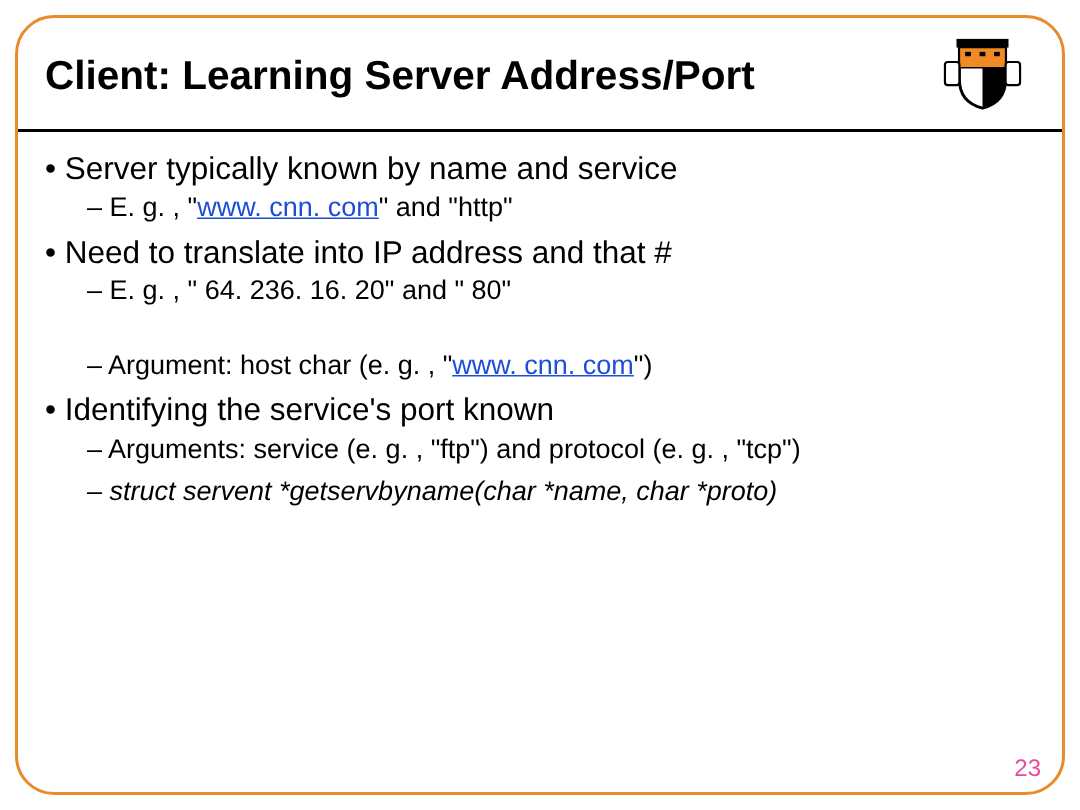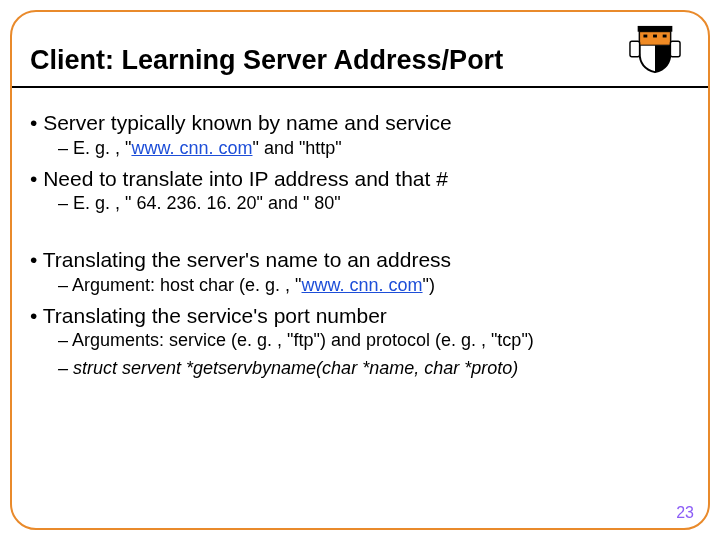--- a/index.html
+++ b/index.html
@@ -16,49 +16,49 @@
     margin: 10px;
     border: 2.5px solid #e98a2b;
     border-radius: 26px;
     position: relative;
     padding: 0;
   }
   .title-wrap {
     border-bottom: 2px solid #000;
     padding: 12px 18px 10px 18px;
     display: flex;
-    align-items: flex-end;
+    align-items: center;
   }
   .title {
     font-size: 27px;
     font-weight: bold;
     color: #000;
     flex: 1;
   }
   .logo {
     width: 58px; height: 52px;
     margin-right: 6px;
   }
   .content {
-    padding: 16px 18px 0 18px;
+    padding: 6px 18px 0 18px;
     font-size: 21px;
     line-height: 1.22;
     color: #000;
   }
   .bullet { margin: 6px 0 0 0; }
   .bullet .dot { color: #000; }
   .sub { margin: 2px 0 6px 28px; font-size: 18px; }
   .italic { font-style: italic; }
   a.ul { color: #1d4ed8; text-decoration: underline; }
   .gap { height: 20px; }
   .pagenum {
     position: absolute;
     right: 14px; bottom: 6px;
     font-size: 16px;
-    color: #8b5cf6;
+    color: #ec4899;
     text-align: right;
   }
 </style>
 </head>
 <body>
 
 <div class="slide">
 
   <div class="title-wrap">
     <div class="title">Client: Learning Server Address/Port</div>
@@ -80,25 +80,24 @@
     <div class="bullet"><span class="dot">• </span><span>Server typically known by name and service</span></div>
     <div class="sub">
       <span>– E. g. , "</span><a class="ul">www. cnn. com</a><span>" and "http"</span>
     </div>
 
     <div class="bullet"><span class="dot">• </span><span>Need to translate into IP address and that #</span></div>
     <div class="sub">– E. g. , " 64. 236. 16. 20" and " 80"</div>
 
     <div class="gap"></div>
 
-    <div class="bullet"><span class="dot">• </span><span>Translating the server's name to an address</span></div>
     <div class="sub">
       <span>– Argument: host char (e. g. , "</span><a class="ul">www. cnn. com</a><span>")</span>
     </div>
 
-    <div class="bullet"><span class="dot">• </span><span>Translating the service's port number</span></div>
+    <div class="bullet"><span class="dot">• </span><span>Identifying the service's port known</span></div>
     <div class="sub">– Arguments: service (e. g. , "ftp") and protocol (e. g. , "tcp")</div>
     <div class="sub italic">– struct servent *getservbyname(char *name, char *proto)</div>
 
   </div>
 
   <div class="pagenum">23</div>
 </div>
 
 </body></html>

